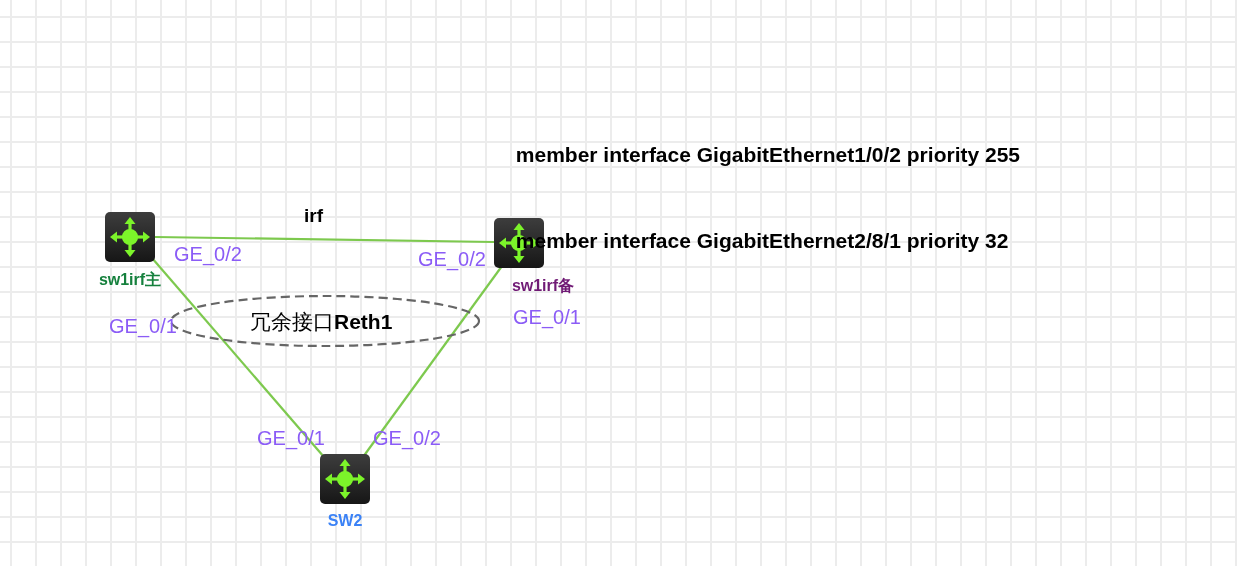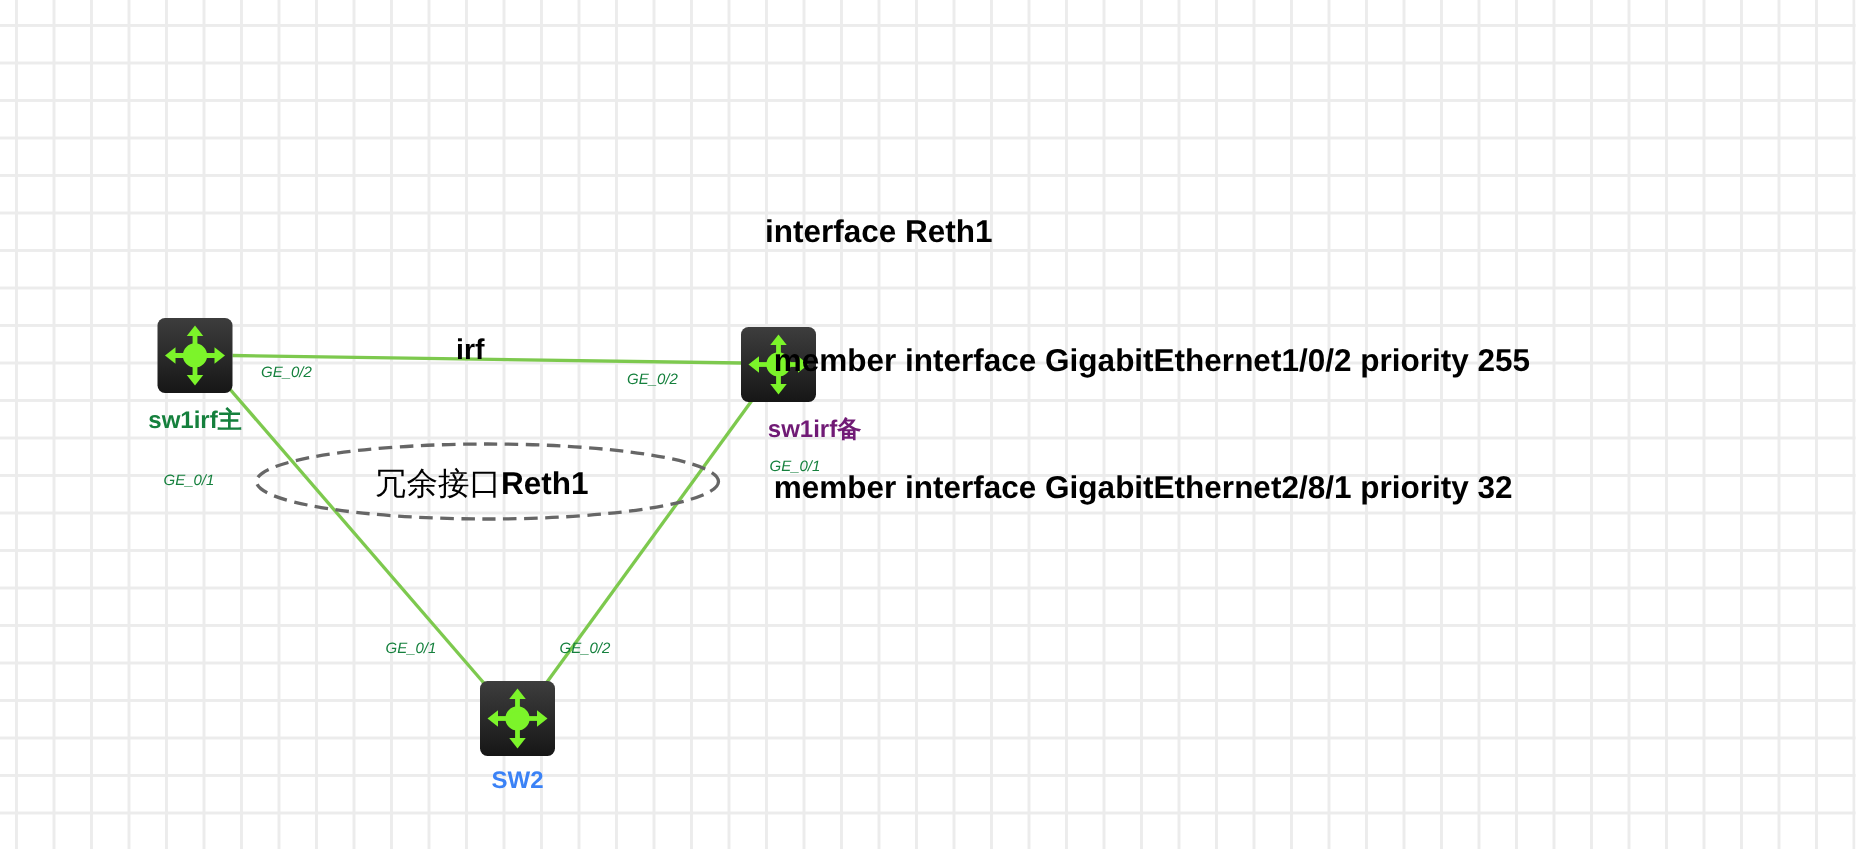--- a/index.html
+++ b/index.html
@@ -44,31 +44,29 @@
     .dev-label {
       position: absolute;
       font-weight: bold;
       font-size: 16px;
       color: #444444;
       white-space: nowrap;
       transform: translateX(-50%);
     }
     .port-label {
       position: absolute;
-      font-size: 10px;
-      color: #15803d;
+      font-size: 20px;
+      color: #8b5cf6;
       white-space: nowrap;
-      font-style: italic;
     }
     .link-label {
       position: absolute;
       font-size: 19px;
       font-weight: bold;
       color: #000000;
-      margin-top: 18px;
     }
     .reth-label {
       position: absolute;
       font-size: 21px;
       color: #000000;
       white-space: nowrap;
     }
     .reth-label .cn {
       font-family: "DejaVu Serif", serif;
       font-weight: normal;
@@ -163,16 +161,15 @@
 <div class="port-label" style="left:174px; top:243px;">GE_0/2</div>
 <div class="port-label" style="left:418px; top:248px;">GE_0/2</div>
 <div class="port-label" style="left:109px; top:315px;">GE_0/1</div>
 <div class="port-label" style="left:257px; top:427px;">GE_0/1</div>
 <div class="port-label" style="left:513px; top:306px;">GE_0/1</div>
 <div class="port-label" style="left:373px; top:427px;">GE_0/2</div>
 
 <div class="reth-label" style="left:250px; top:308px;"><span class="cn">冗余接口</span><span class="en">Reth1</span></div>
 
 <div class="config">
-  <span class="config-line">interface Reth1</span>
   <span class="config-line"> member interface GigabitEthernet1/0/2 priority 255</span>
   <span class="config-line"> member interface GigabitEthernet2/8/1 priority 32</span>
 </div>
 
 </body></html>

